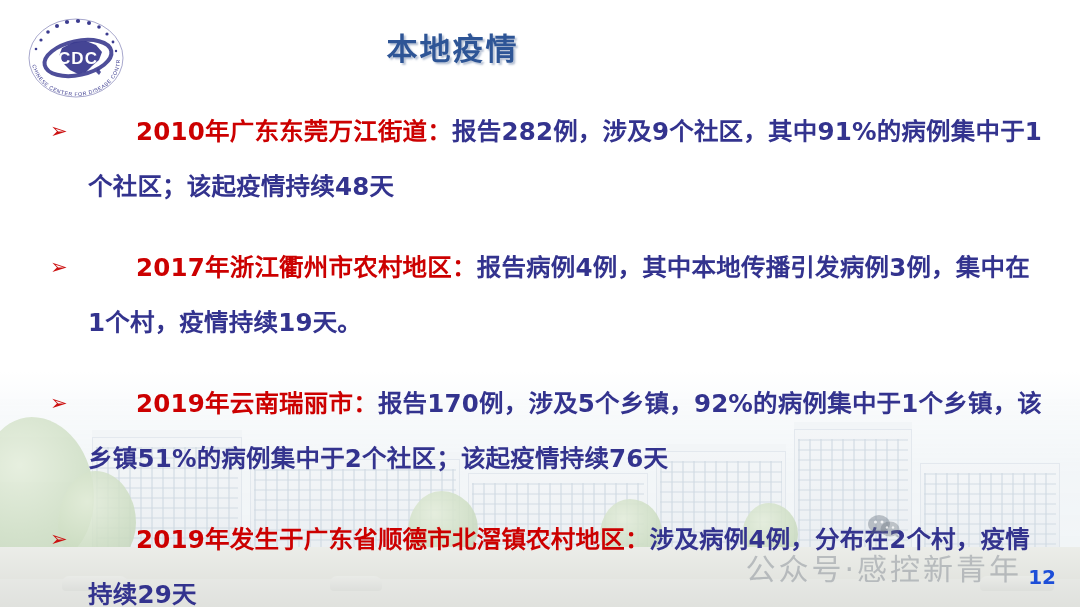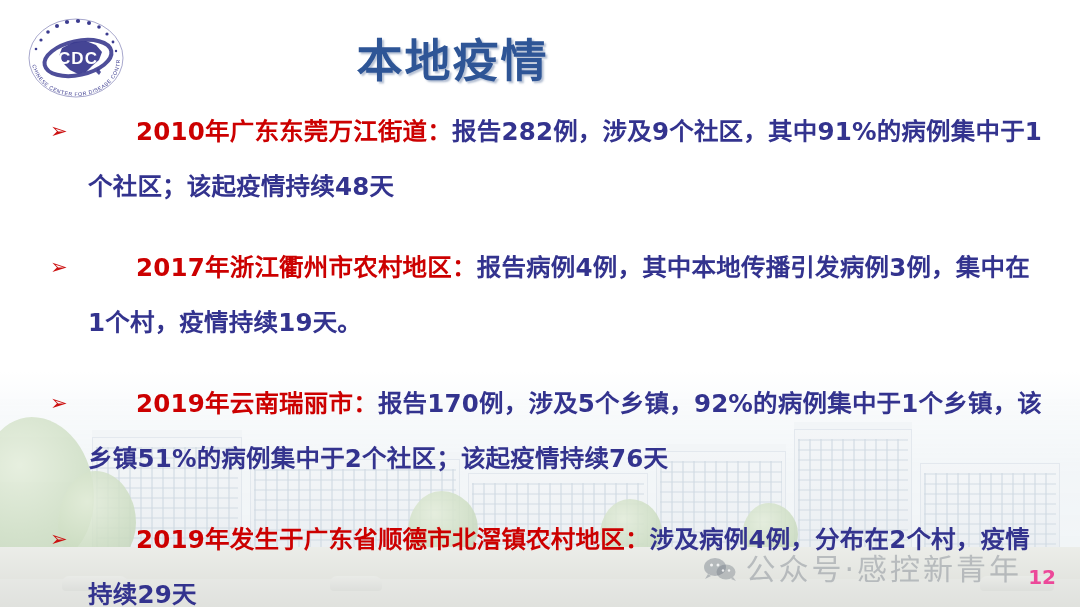--- a/index.html
+++ b/index.html
@@ -103,21 +103,21 @@
     height: 98px;
   }
 
   
   .slide-title {
     position: absolute;
     left: 0;
     top: 24px;
     width: 905px;
     text-align: center;
-    font-size: 46px;
+    font-size: 31px;
     font-weight: bold;
     letter-spacing: 2px;
     color: #2E5596;
     text-shadow: 2px 2px 2px rgba(120,140,175,.55);
   }
 
   
   .bullets {
     position: absolute;
     left: 46px;
@@ -151,36 +151,37 @@
     right: 58px;
     bottom: 18px;
     display: flex;
     align-items: center;
     gap: 8px;
     font-size: 30px;
     color: rgba(116,124,136,.42);
     letter-spacing: 3px;
     white-space: nowrap;
     pointer-events: none;
+    flex-direction: column;
   }
   .watermark .wechat {
     position: relative;
     width: 34px;
     height: 26px;
     flex: none;
   }
 
   
   .page-num {
     position: absolute;
     right: 24px;
     bottom: 18px;
     font-size: 20px;
     font-weight: bold;
-    color: #ec4899;
+    color: #1d4ed8;
     letter-spacing: 0;
   }
 </style>
 </head>
 <body>
 
 <div class="slide">
 
   <div class="bg-photo">
     <div class="sky"></div>

